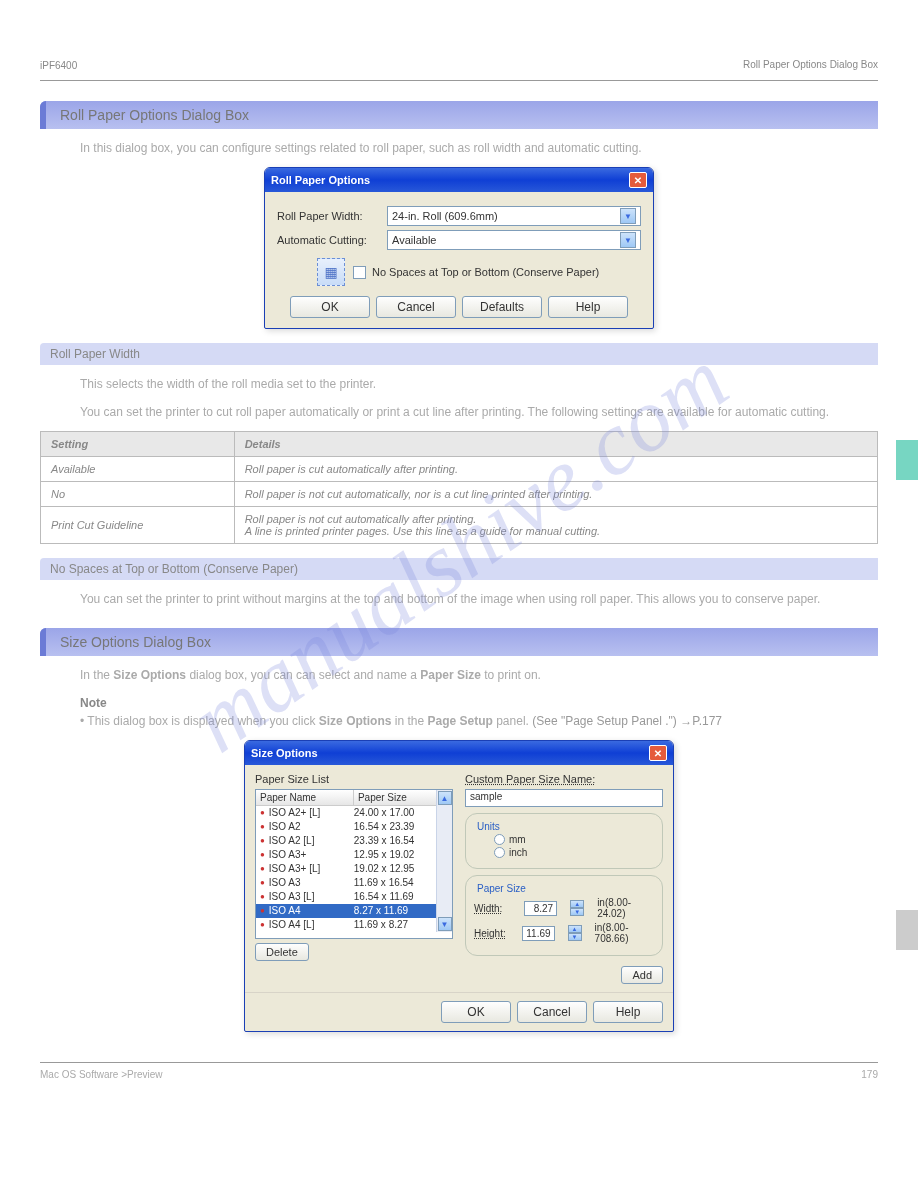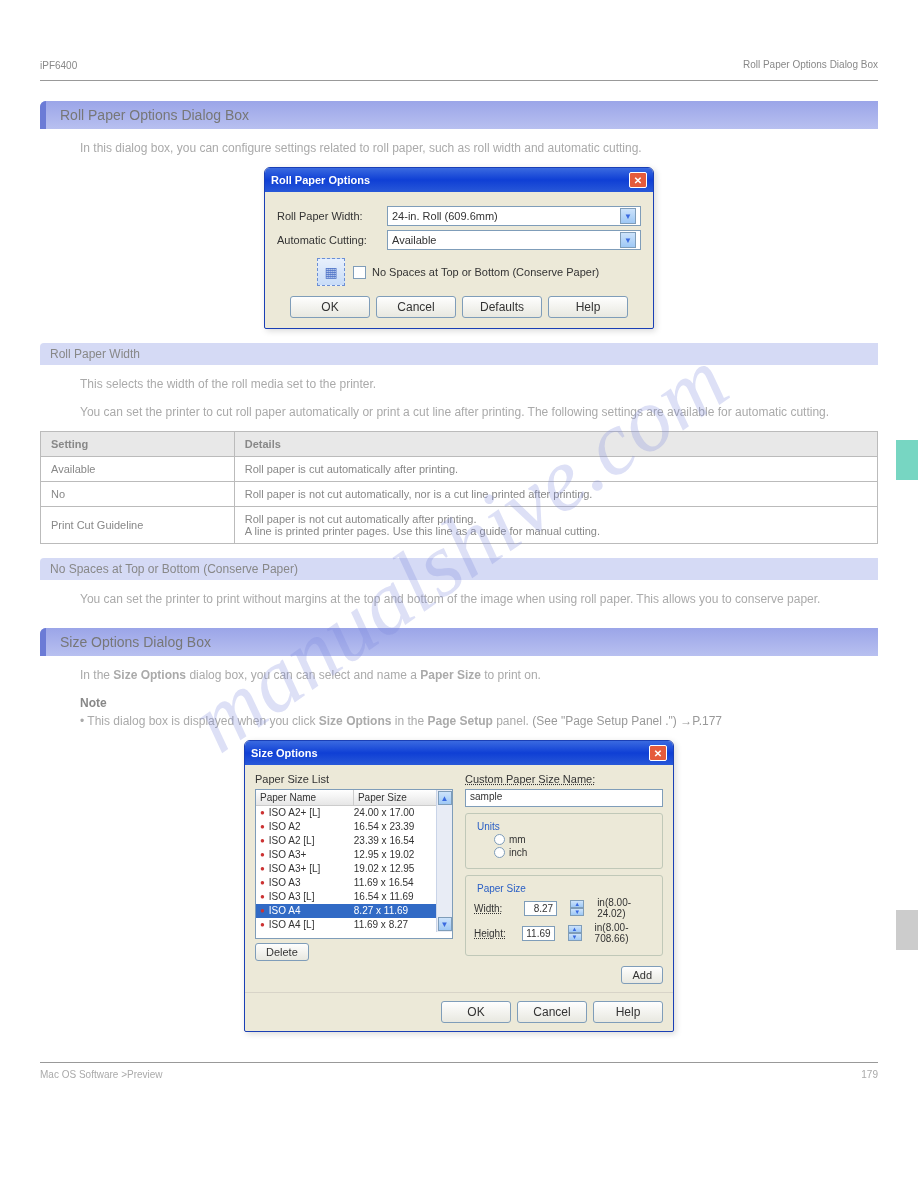--- a/index.html
+++ b/index.html
@@ -18,21 +18,21 @@
 
   .body-text { font-size: 12px; color: #666; margin: 10px 0; line-height: 1.5; }
   .body-text-light { color: #aaa; }
   .indented { margin-left: 40px; }
   .underline-dot { text-decoration: underline dotted; color: #999; }
   .link-ref { color: #999; }
 
   .note-label { font-weight: bold; color: #888; }
 
   
-  .info-table { width: 100%; border-collapse: collapse; margin: 10px 0; }
+  .info-table { width: 100%; border-collapse: collapse; margin: 10px 0; font-style: italic; }
   .info-table th, .info-table td { border: 1px solid #bbb; padding: 6px 10px; font-size: 11px; color: #888; text-align: left; }
   .info-table th { background: #e8e8e8; font-weight: bold; }
 
   
   .side-tab { position: absolute; right: 0; background: #77d6c2; width: 22px; height: 40px; top: 440px; }
   .side-tab2 { position: absolute; right: 0; background: #ccc; width: 22px; height: 40px; top: 910px; }
 
   .footer-row { display: flex; justify-content: space-between; color: #aaa; font-size: 10px; margin-top: 30px; border-top: 1px solid #999; padding-top: 6px;}
   
   .dialog { border: 1px solid #1a3fb5; border-radius: 6px 6px 2px 2px; overflow: hidden; margin: 10px auto; font-family: Tahoma, sans-serif; font-size: 11px; background: #ece9d8; box-shadow: 2px 2px 6px rgba(0,0,0,0.15); }
@@ -64,21 +64,21 @@
   .dot { color: #c33; margin-right: 4px; font-size: 8px;}
   .li1 { flex: 1.2; display:flex; align-items:center;}
   .li2 { flex: 1; }
   .selected { background: #316ac5; color: #fff; }
   .scroll-col { width: 16px; background: #e8ecf5; border-left: 1px solid #c9d4e8; display:flex;flex-direction:column;justify-content:space-between;align-items:center;padding:1px 0;}
   .scroll-btn { width:14px;height:14px;background:linear-gradient(to bottom,#cde3fb,#9ec8f5);border:1px solid #7f9db9;color:#3a6ae0;font-size:8px;display:flex;align-items:center;justify-content:center;}
   .listwrap { display:flex; }
   .listcontent { flex:1; }
   .small-btn { background: linear-gradient(to bottom,#fefefe,#e8e8e0); border: 1px solid #7f9db9; border-radius: 3px; padding: 2px 10px; font-size: 11px; margin-top: 4px; display:inline-block;}
   .textbox { background:#fff; border:1px solid #7f9db9; height:18px; padding:1px 4px; width: 100%; font-size:10px;}
-  .fieldset { border: 1px solid #c0c8b8; border-radius: 3px; padding: 6px 8px 8px; margin-top: 6px; }
+  .fieldset { border: 1px solid #c0c8b8; border-radius: 12px; padding: 6px 8px 8px; margin-top: 6px; }
   .fieldset .legend { color: #2a5fc5; font-size: 10px; margin-top: -12px; background: #ece9d8; display: inline-block; padding: 0 3px;}
   .radio-row { display:flex; align-items:center; margin: 2px 0 2px 20px; font-size:10px;}
   .radio { width:11px;height:11px;border:1px solid #7f9db9;border-radius:50%;margin-right:4px;background:#fff;}
   .spin-row { display:flex;align-items:center;gap:13px;margin:3px 0;font-size:10px;}
   .spin-lbl { width: 40px; text-decoration: underline; text-decoration-style: dotted;}
   .spin-box { width:36px;border:1px solid #7f9db9;background:#fff;text-align:right;padding:1px 3px;}
   .spin-btns { display:flex;flex-direction:column;}
   .spn { width:14px;height:8px;background:linear-gradient(to bottom,#cde3fb,#9ec8f5);border:1px solid #7f9db9;font-size:6px;line-height:6px;text-align:center;color:#3a6ae0;}
   .right-btn-row { display:flex;justify-content:flex-end;gap:6px;margin-top:6px;}
   .bottom-btn-row { display:flex;justify-content:flex-end;gap:6px;padding: 8px 10px; border-top: 1px solid #d8d4c8;}

